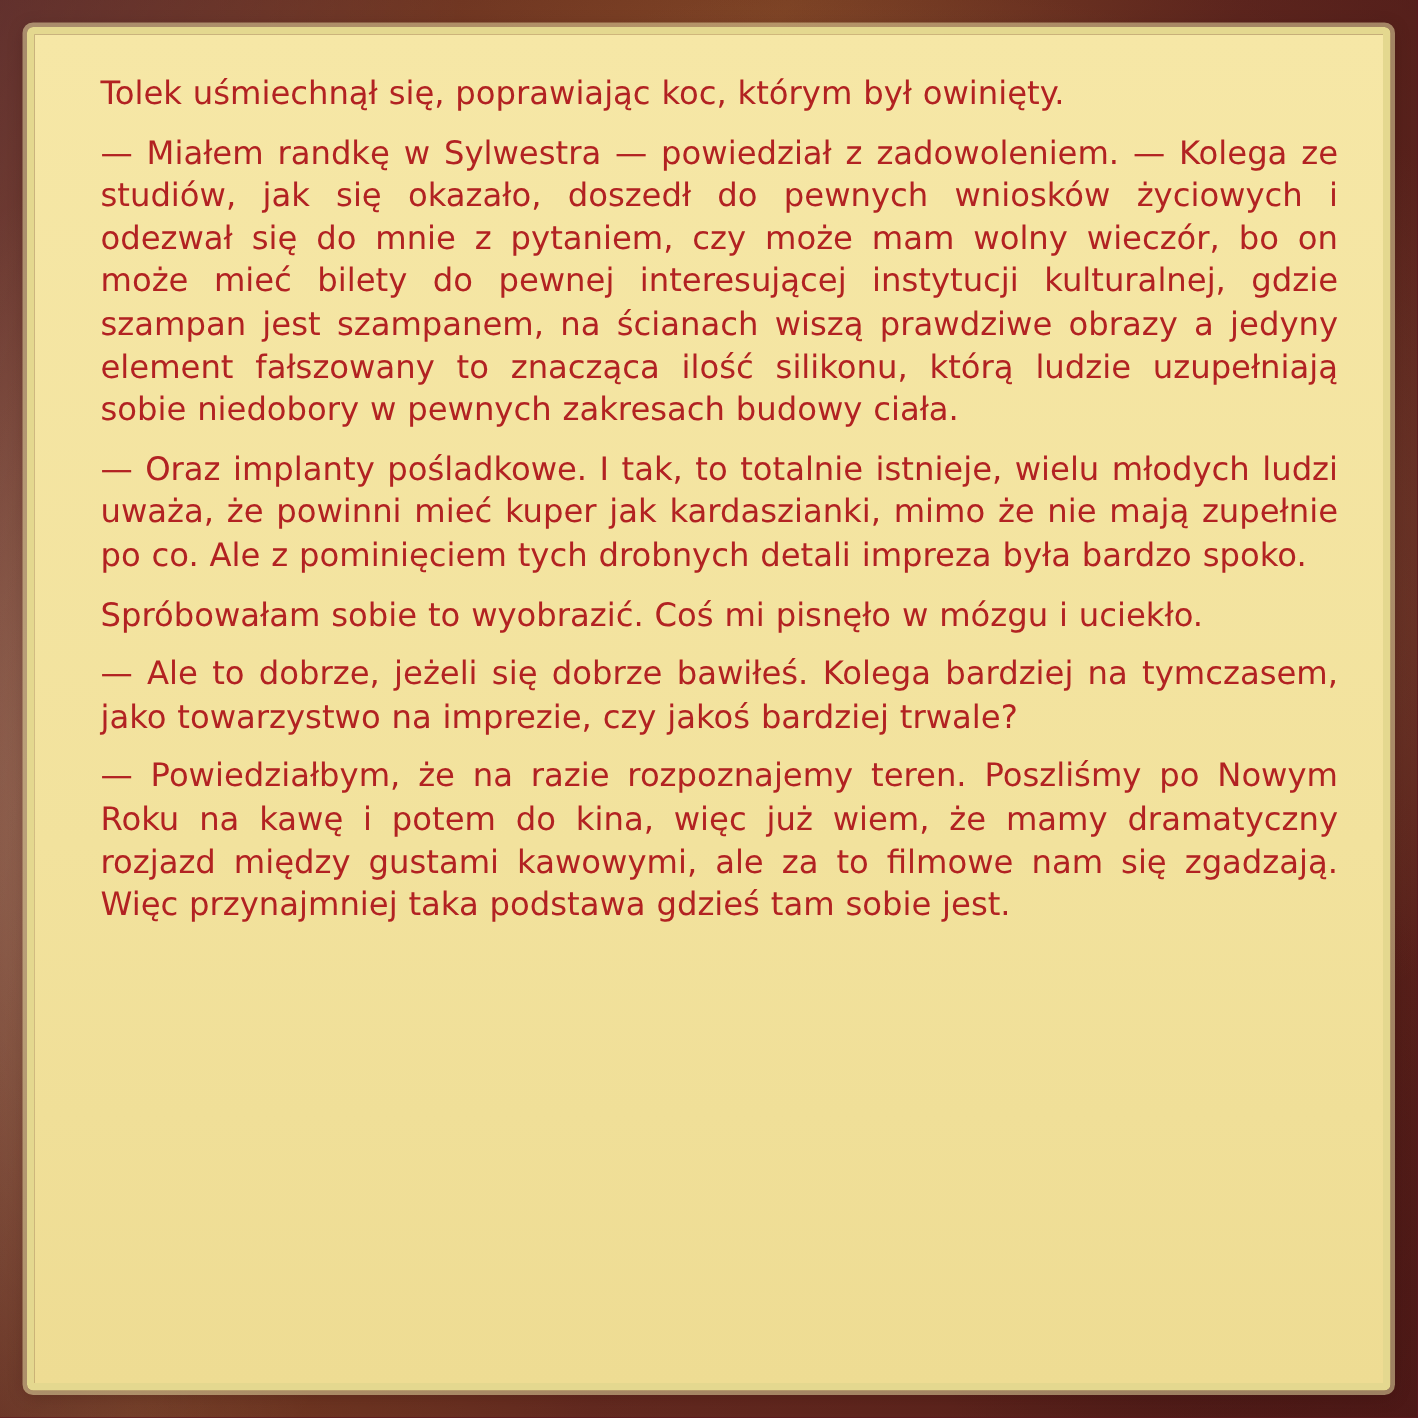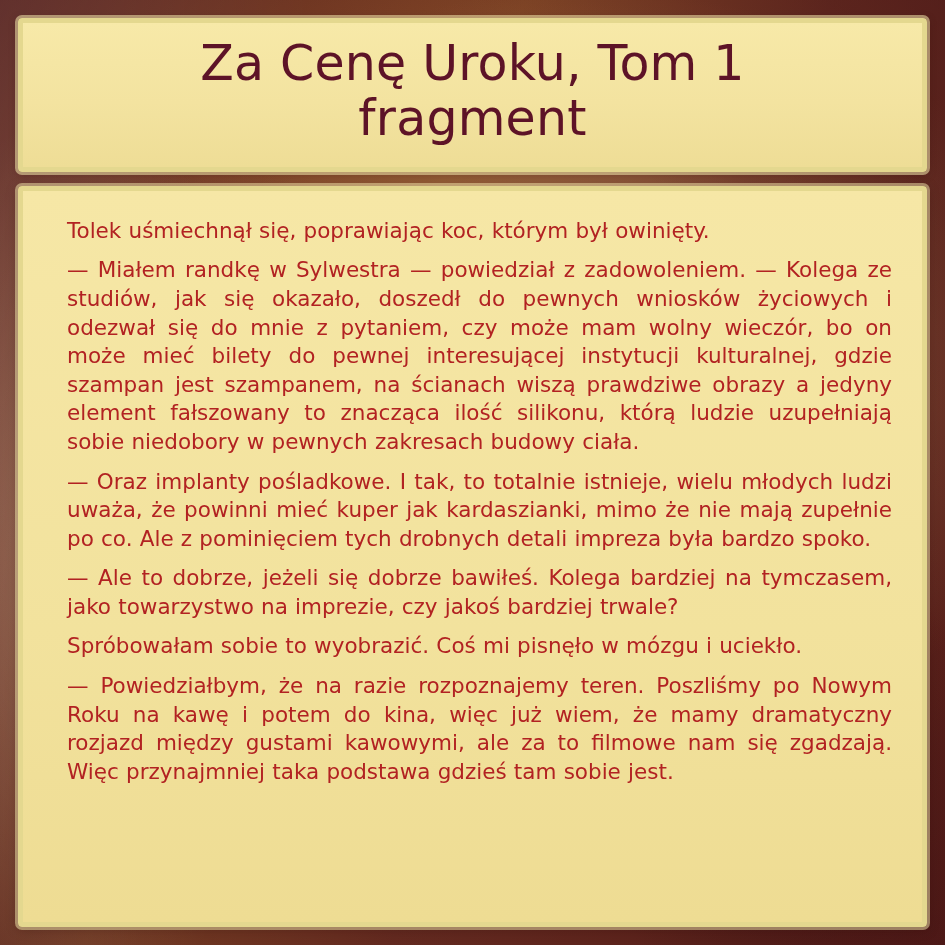--- a/index.html
+++ b/index.html
@@ -95,27 +95,23 @@
   .para:last-child { margin-bottom: 10px; }
 </style>
 </head>
 <body>
 
 <div class="bg-photo"></div>
 <div class="bg-vignette"></div>
 
 <div class="page">
 
-  <div class="title-card">
-    <div class="title-text">Za Cenę Uroku, Tom 1
-fragment</div>
-  </div>
 
   <div class="body-card">
     <p class="para">Tolek uśmiechnął się, poprawiając koc, którym był owinięty.</p>
     <p class="para">— Miałem randkę w Sylwestra — powiedział z zadowoleniem. — Kolega ze studiów, jak się okazało, doszedł do pewnych wniosków życiowych i odezwał się do mnie z pytaniem, czy może mam wolny wieczór, bo on może mieć bilety do pewnej interesującej instytucji kulturalnej, gdzie szampan jest szampanem, na ścianach wiszą prawdziwe obrazy a jedyny element fałszowany to znacząca ilość silikonu, którą ludzie uzupełniają sobie niedobory w pewnych zakresach budowy ciała.</p>
     <p class="para">— Oraz implanty pośladkowe. I tak, to totalnie istnieje, wielu młodych ludzi uważa, że powinni mieć kuper jak kardaszianki, mimo że nie mają zupełnie po co. Ale z pominięciem tych drobnych detali impreza była bardzo spoko.</p>
+    <p class="para">Spróbowałam sobie to wyobrazić. Coś mi pisnęło w mózgu i uciekło.</p>
     <p class="para">— Ale to dobrze, jeżeli się dobrze bawiłeś. Kolega bardziej na tymczasem, jako towarzystwo na imprezie, czy jakoś bardziej trwale?</p>
-    <p class="para">Spróbowałam sobie to wyobrazić. Coś mi pisnęło w mózgu i uciekło.</p>
     <p class="para">— Powiedziałbym, że na razie rozpoznajemy teren. Poszliśmy po Nowym Roku na kawę i potem do kina, więc już wiem, że mamy dramatyczny rozjazd między gustami kawowymi, ale za to filmowe nam się zgadzają. Więc przynajmniej taka podstawa gdzieś tam sobie jest.</p>
   </div>
 
 </div>
 
 </body></html>

